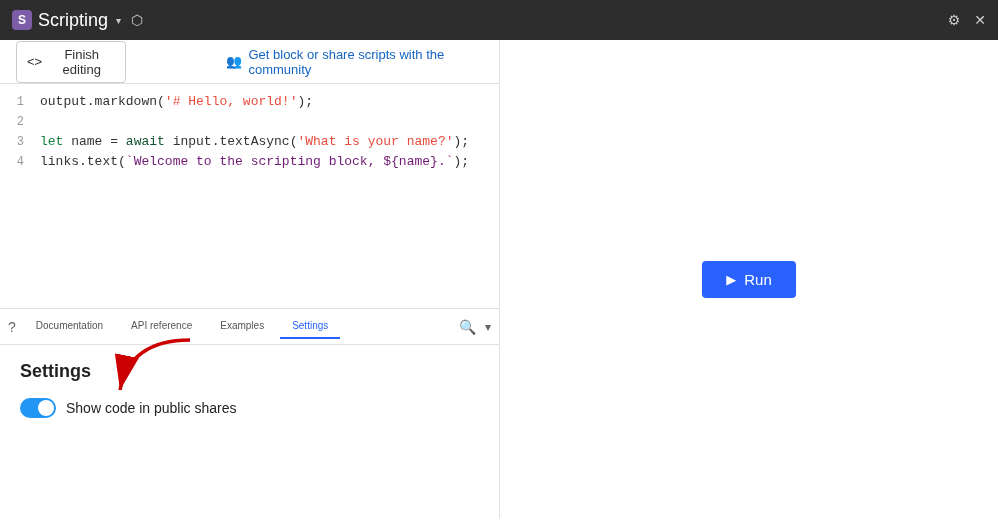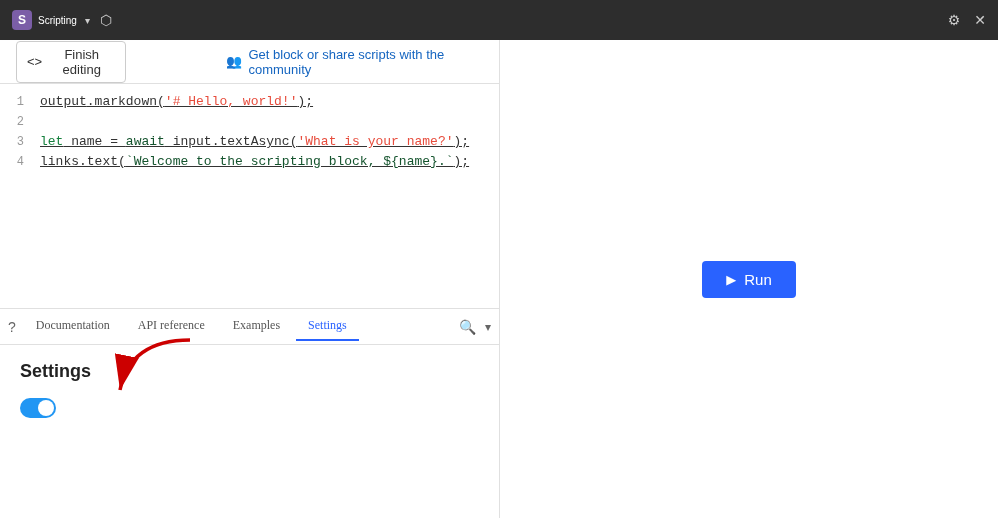--- a/index.html
+++ b/index.html
@@ -13,21 +13,21 @@
       background: #2d2d2d;
       display: flex;
       align-items: center;
       padding: 0 12px;
       justify-content: space-between;
       flex-shrink: 0;
     }
     .titlebar-left { display: flex; align-items: center; gap: 6px; }
     .app-icon { width: 20px; height: 20px; background: #7b5ea7; border-radius: 4px; display: flex; align-items: center; justify-content: center; }
     .app-icon-inner { color: white; font-size: 12px; font-weight: bold; }
-    .title-text { color: #fff; font-size: 10px; font-weight: 500; }
+    .title-text { color: #fff; font-size: 18px; font-weight: 500; }
     .title-dropdown { color: #ccc; font-size: 10px; margin-left: 2px; }
     .titlebar-right { display: flex; align-items: center; gap: 14px; }
     .titlebar-icon { color: #ccc; font-size: 14px; cursor: pointer; }
 
     
     .main-layout {
       display: flex;
       flex: 1;
       overflow: hidden;
     }
@@ -87,26 +87,26 @@
       text-align: right;
       padding-right: 8px;
       color: #999;
       font-size: 12px;
       user-select: none;
       flex-shrink: 0;
     }
     .line-content { flex: 1; padding-left: 8px; white-space: pre; }
 
     
-    .c-default { color: #333; text-decoration: underline; }
+    .c-default { color: #333; }
     .c-method { color: #333; }
     .c-string { color: #e74c3c; }
     .c-keyword { color: #15803d; }
     .c-await { color: #14532d; }
-    .c-template { color: #14532d; }
+    .c-template { color: #701a75; }
 
     
     .bottom-panel {
       height: 210px;
       border-top: 1px solid #e0e0e0;
       display: flex;
       flex-direction: column;
       flex-shrink: 0;
     }
     .tabs-bar {
@@ -114,26 +114,25 @@
       align-items: center;
       padding: 0 8px;
       border-bottom: 1px solid #e0e0e0;
       height: 36px;
       gap: 4px;
       flex-shrink: 0;
     }
     .help-icon { color: #666; font-size: 14px; margin-right: 4px; cursor: pointer; }
     .tab {
       padding: 6px 12px;
-      font-size: 12px;
+      font-size: 10px;
       color: #555;
       cursor: pointer;
       border-bottom: 2px solid transparent;
       white-space: nowrap;
-      font-family: Liberation Serif, serif;
     }
     .tab.active {
       color: #2962ff;
       border-bottom: 2px solid #2962ff;
       font-weight: 500;
     }
     .tabs-right { margin-left: auto; display: flex; align-items: center; gap: 8px; }
     .search-icon { color: #666; font-size: 14px; cursor: pointer; }
     .chevron-icon { color: #666; font-size: 12px; cursor: pointer; }
 
@@ -296,20 +295,21 @@
           <div class="tabs-right">
             <span class="search-icon">🔍</span>
             <span class="chevron-icon">▾</span>
           </div>
         </div>
 
         <div class="settings-content">
           <div class="settings-title">Settings</div>
           <div class="toggle-row">
             <div class="toggle"></div>
+            <span class="toggle-label">Show code in public shares</span>
           </div>
         </div>
       </div>
 
       <svg class="red-arrow" width="120" height="80" viewBox="0 0 120 80" style="position:absolute; top:290px; left:100px; pointer-events:none;">
         <defs>
           <marker id="arrowhead" markerWidth="10" markerHeight="7" refX="10" refY="3.5" orient="auto">
             <polygon points="0 0, 10 3.5, 0 7" fill="#cc0000"></polygon>
           </marker>
         </defs>

